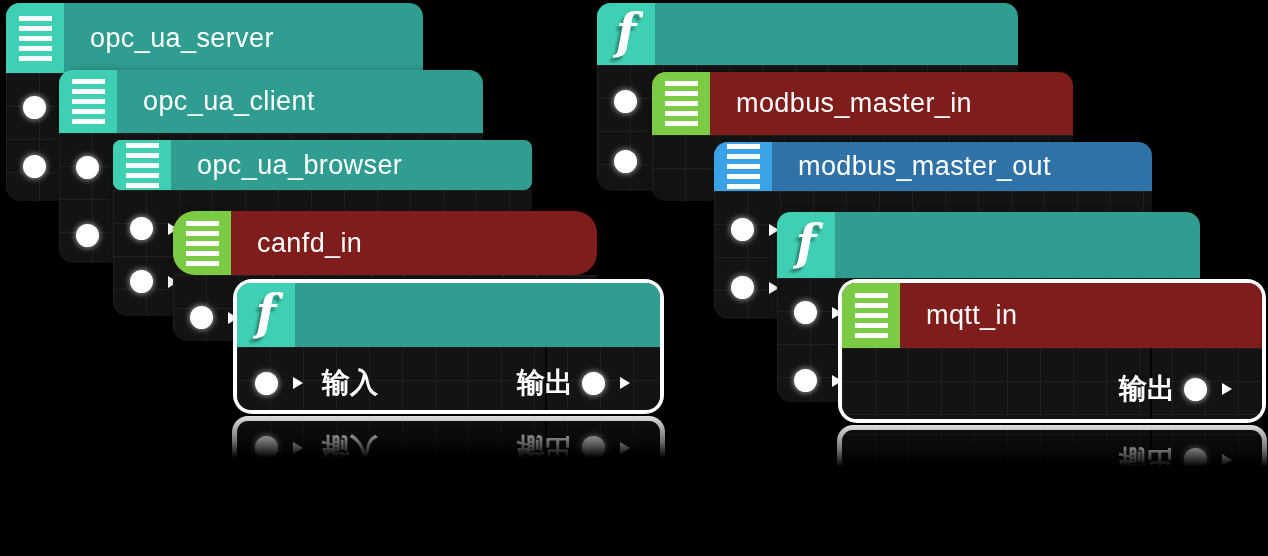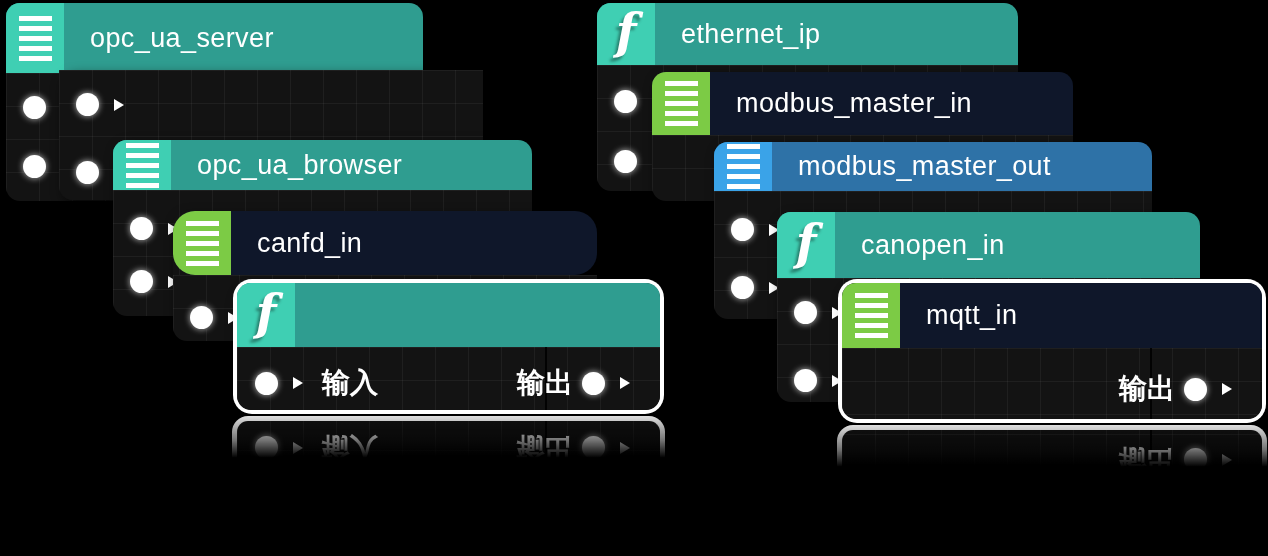--- a/index.html
+++ b/index.html
@@ -13,21 +13,21 @@
     box-shadow:0 0 0 4px #ffffff, 6px 9px 16px rgba(0,0,0,.55);
     border-radius:15px;
   }
   .header{
     display:flex;align-items:stretch;border-radius:14px 14px 0 0;overflow:hidden;
   }
   .iconbox{
     width:58px;flex:0 0 58px;display:flex;align-items:center;justify-content:center;
   }
   .teal  .header{background:#2F9D90;} .teal  .iconbox{background:#3FCFB3;}
-  .green .header{background:#0f172a;} .green .iconbox{background:#7CCB45;}
+  .green .header{background:#7f1d1d;} .green .iconbox{background:#7CCB45;}
   .blue  .header{background:#2E72A7;} .blue  .iconbox{background:#3AA3E8;}
   .title{
     color:#ffffff;font-size:27px;letter-spacing:.4px;display:flex;align-items:center;
     padding-left:26px;white-space:nowrap;
   }
   .list-glyph{
     width:33px;height:45px;
     background:repeating-linear-gradient(to bottom,#ffffff 0 5px,transparent 5px 10px);
   }
   .fn-glyph{
@@ -96,35 +96,41 @@
           </div>
           <div class="pgroup stub-port" style="top: 82px;">
             <span class="pc"></span>
             <span class="pa"></span>
           </div>
         </div>
       </div>
     </div>
     <div class="node" style="left: 59px; top: 70px; width: 424px; z-index: 2;">
       <div class="node-box teal">
+        <div class="header" style="height: 63px;">
+          <div class="iconbox">
+            <span class="list-glyph"></span>
+          </div>
+          <div class="title">opc_ua_client</div>
+        </div>
         <div class="body" style="height: 130px;">
           <div class="pgroup stub-port" style="top: 23px;">
             <span class="pc"></span>
             <span class="pa"></span>
           </div>
           <div class="pgroup stub-port" style="top: 91px;">
             <span class="pc"></span>
             <span class="pa"></span>
           </div>
         </div>
       </div>
     </div>
     <div class="node" style="left: 113px; top: 140px; width: 419px; z-index: 3;">
       <div class="node-box teal">
-        <div class="header" style="height: 50px;">
+        <div class="header" style="height: 50px; border-radius: 8px;">
           <div class="iconbox">
             <span class="list-glyph"></span>
           </div>
           <div class="title">opc_ua_browser</div>
         </div>
         <div class="body" style="height: 126px;">
           <div class="pgroup stub-port" style="top: 27px;">
             <span class="pc"></span>
             <span class="pa"></span>
           </div>
@@ -194,21 +200,20 @@
         </div>
         <div class="shade"></div>
       </div>
     </div>
     <div class="node" style="left: 597px; top: 3px; width: 421px; z-index: 6;">
       <div class="node-box teal">
         <div class="header" style="height: 62px;">
           <div class="iconbox">
             <span class="fn-glyph">f</span>
           </div>
-          <div class="title">ethernet_ip</div>
         </div>
         <div class="body" style="height: 126px;">
           <div class="pgroup stub-port" style="top: 25px;">
             <span class="pc"></span>
             <span class="pa"></span>
           </div>
           <div class="pgroup stub-port" style="top: 85px;">
             <span class="pc"></span>
             <span class="pa"></span>
           </div>
@@ -245,21 +250,20 @@
           </div>
         </div>
       </div>
     </div>
     <div class="node" style="left: 777px; top: 212px; width: 423px; z-index: 9;">
       <div class="node-box teal">
         <div class="header" style="height: 66px;">
           <div class="iconbox">
             <span class="fn-glyph">f</span>
           </div>
-          <div class="title">canopen_in</div>
         </div>
         <div class="body" style="height: 124px;">
           <div class="pgroup stub-port" style="top: 23px;">
             <span class="pc"></span>
             <span class="pa"></span>
           </div>
           <div class="pgroup stub-port" style="top: 91px;">
             <span class="pc"></span>
             <span class="pa"></span>
           </div>

